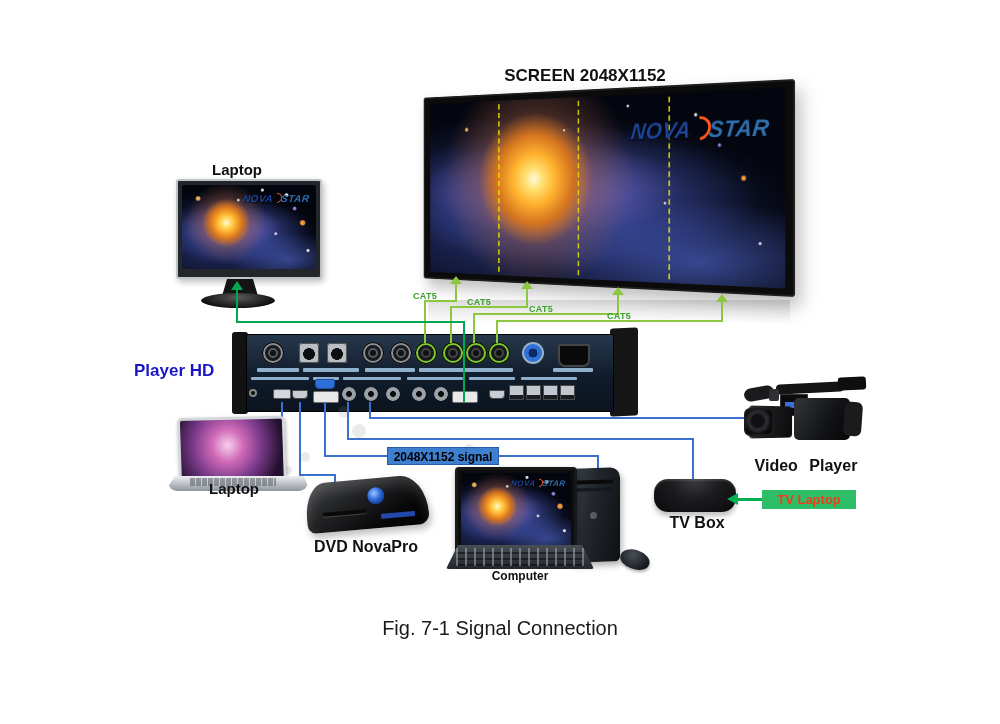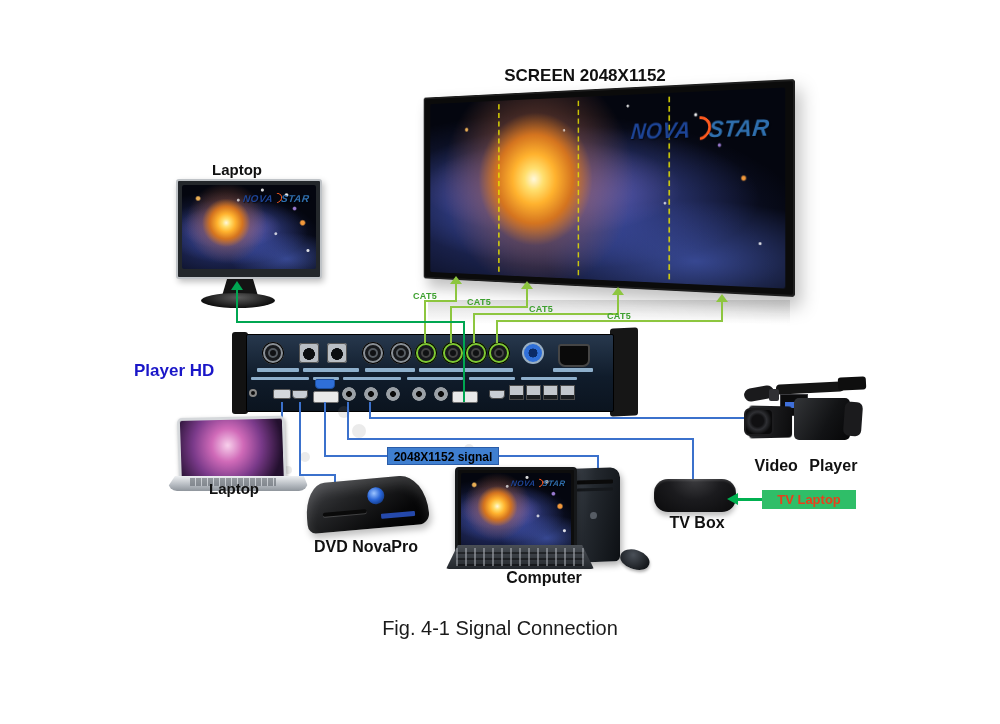--- a/index.html
+++ b/index.html
@@ -274,21 +274,21 @@
   <div class="abs" style="left:482px;top:561px;width:64px;height:7px;background:#2b2e33;border-radius:3px;"></div>
   <div class="abs" style="left:446px;top:545px;width:148px;height:24px;border-radius:3px;
               background:linear-gradient(#4a4f55,#23272c);clip-path:polygon(8% 0,92% 0,100% 100%,0 100%);
               box-shadow:0 3px 4px rgba(0,0,0,.3);">
     <div style="position:absolute;inset:3px 10px;opacity:.8;
                 background:repeating-linear-gradient(90deg,rgba(200,205,212,.55) 0 2px,transparent 2px 9px),
                            repeating-linear-gradient(0deg,rgba(0,0,0,.55) 0 2px,transparent 2px 6px);"></div>
   </div>
   <div class="abs" style="left:620px;top:550px;width:30px;height:19px;border-radius:50% 50% 46% 46%;transform:rotate(18deg);
               background:radial-gradient(circle at 40% 30%,#4a5058,#15181c 75%);box-shadow:1px 2px 3px rgba(0,0,0,.3);"></div>
-  <div class="dev-label" style="left:484px;top:569px;width:120px;font-size:16px;">Computer</div>
+  <div class="dev-label" style="left:460px;top:569px;width:120px;font-size:12px;">Computer</div>
 
   <div class="abs" style="left:654px;top:479px;width:82px;height:33px;border-radius:14px;
               background:radial-gradient(ellipse at 50% 0%,#3d3d40 0%,#1b1b1e 45%,#0a0a0b 100%);
               box-shadow:0 4px 5px rgba(0,0,0,.25), inset 0 2px 2px rgba(255,255,255,.12);"></div>
   <div class="dev-label" style="left:647px;top:514px;width:100px;font-size:16px;">TV Box</div>
 
   <div>
     <div class="ln ln-tv" style="left:737px;top:498px;width:27px;height:3px;"></div>
     <div class="arr-left" style="left:727px;top:493px;"></div>
   </div>
@@ -307,15 +307,15 @@
                 background:linear-gradient(120deg,#333538,#121315 60%,#060607);"></div>
     <div class="abs" style="left:102px;top:26px;width:18px;height:34px;background:#1b1b1d;border-radius:6px;transform:rotate(4deg);"></div>
     <div class="abs" style="left:6px;top:30px;width:46px;height:32px;border-radius:4px;
                 transform:perspective(300px) rotateY(20deg);
                 background:linear-gradient(100deg,#2a2b2e,#0b0b0c);"></div>
     <div class="abs" style="left:2px;top:32px;width:30px;height:28px;border-radius:6px;border:2px solid #1c1c1e;box-sizing:border-box;
                 background:radial-gradient(circle at 45% 45%,#101012 30%,#2e2f33 46%,#0a0a0b 72%);"></div>
   </div>
   <div class="dev-label" style="left:726px;top:457px;width:160px;font-size:16px;word-spacing:7px;">Video Player</div>
 
-  <div class="abs" style="left:0;top:617px;width:1000px;text-align:center;font-size:20px;color:#1a1a1a;">Fig. 4-1 Signal Connection</div>
+  <div class="abs" style="left:0;top:617px;width:1000px;text-align:center;font-size:20px;color:#1a1a1a;">Fig. 7-1 Signal Connection</div>
 
 </div>
 
 </body></html>

